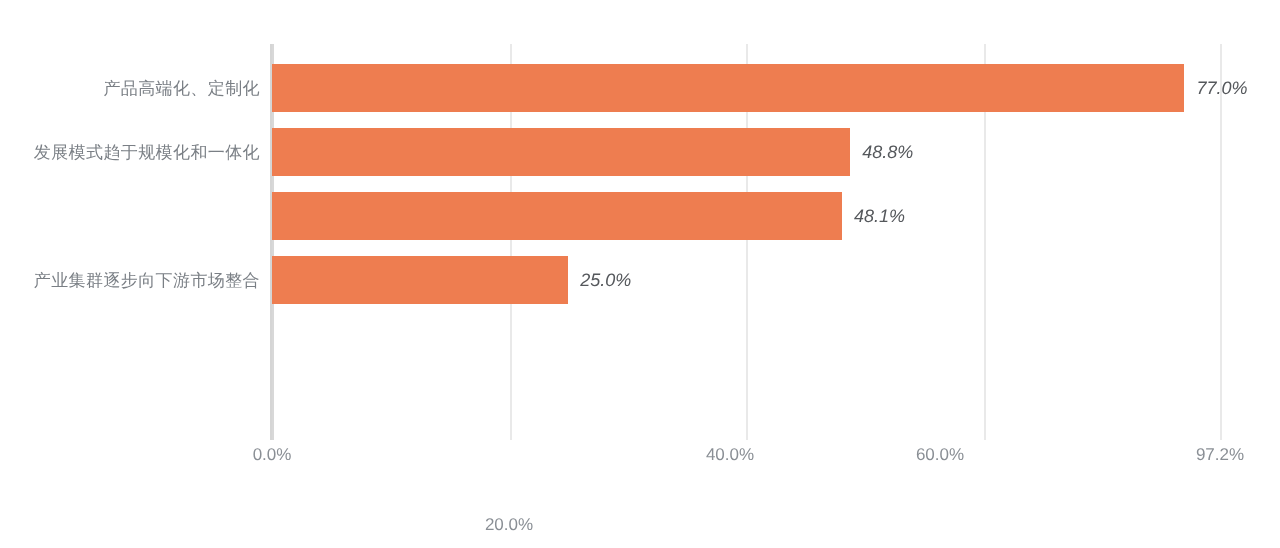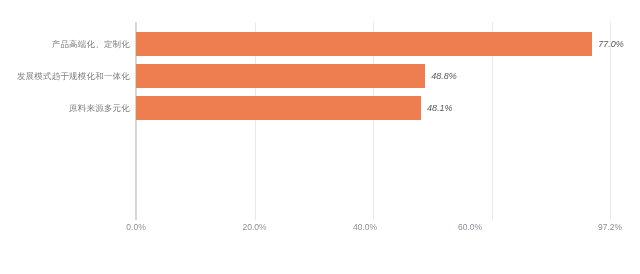--- a/index.html
+++ b/index.html
@@ -141,29 +141,35 @@
         </div>
       </div>
       <div class="row">
         <div class="cat-label">发展模式趋于规模化和一体化</div>
         <div class="bar-wrap">
           <div class="bar" style="width: 289.14px; background: rgb(238, 125, 80);"></div>
           <div class="bar-value">48.8%</div>
         </div>
       </div>
       <div class="row">
-        <div class="cat-label">原料来源多元化</div>
         <div class="bar-wrap">
           <div class="bar" style="width: 284.993px; background: rgb(238, 125, 80);"></div>
           <div class="bar-value">48.1%</div>
+        </div>
+      </div>
+      <div class="row">
+        <div class="cat-label">产业集群逐步向下游市场整合</div>
+        <div class="bar-wrap">
+          <div class="bar" style="width: 148.125px; background: rgb(238, 125, 80);"></div>
+          <div class="bar-value">25.0%</div>
         </div>
       </div>
     </div>
 
   <div id="xticks">
       <div class="xtick" style="left: 136px; text-align: right;">0.0%</div>
-      <div class="xtick" style="left: 254.5px;">20.0%</div>
+      <div class="xtick" style="left: 254.5px; margin-top: 35px;">20.0%</div>
       <div class="xtick" style="left: 365px;">40.0%</div>
       <div class="xtick" style="left: 470px;">60.0%</div>
       <div class="xtick" style="left: 610px;">97.2%</div>
     </div>
 
 </div>
 
 </body></html>

